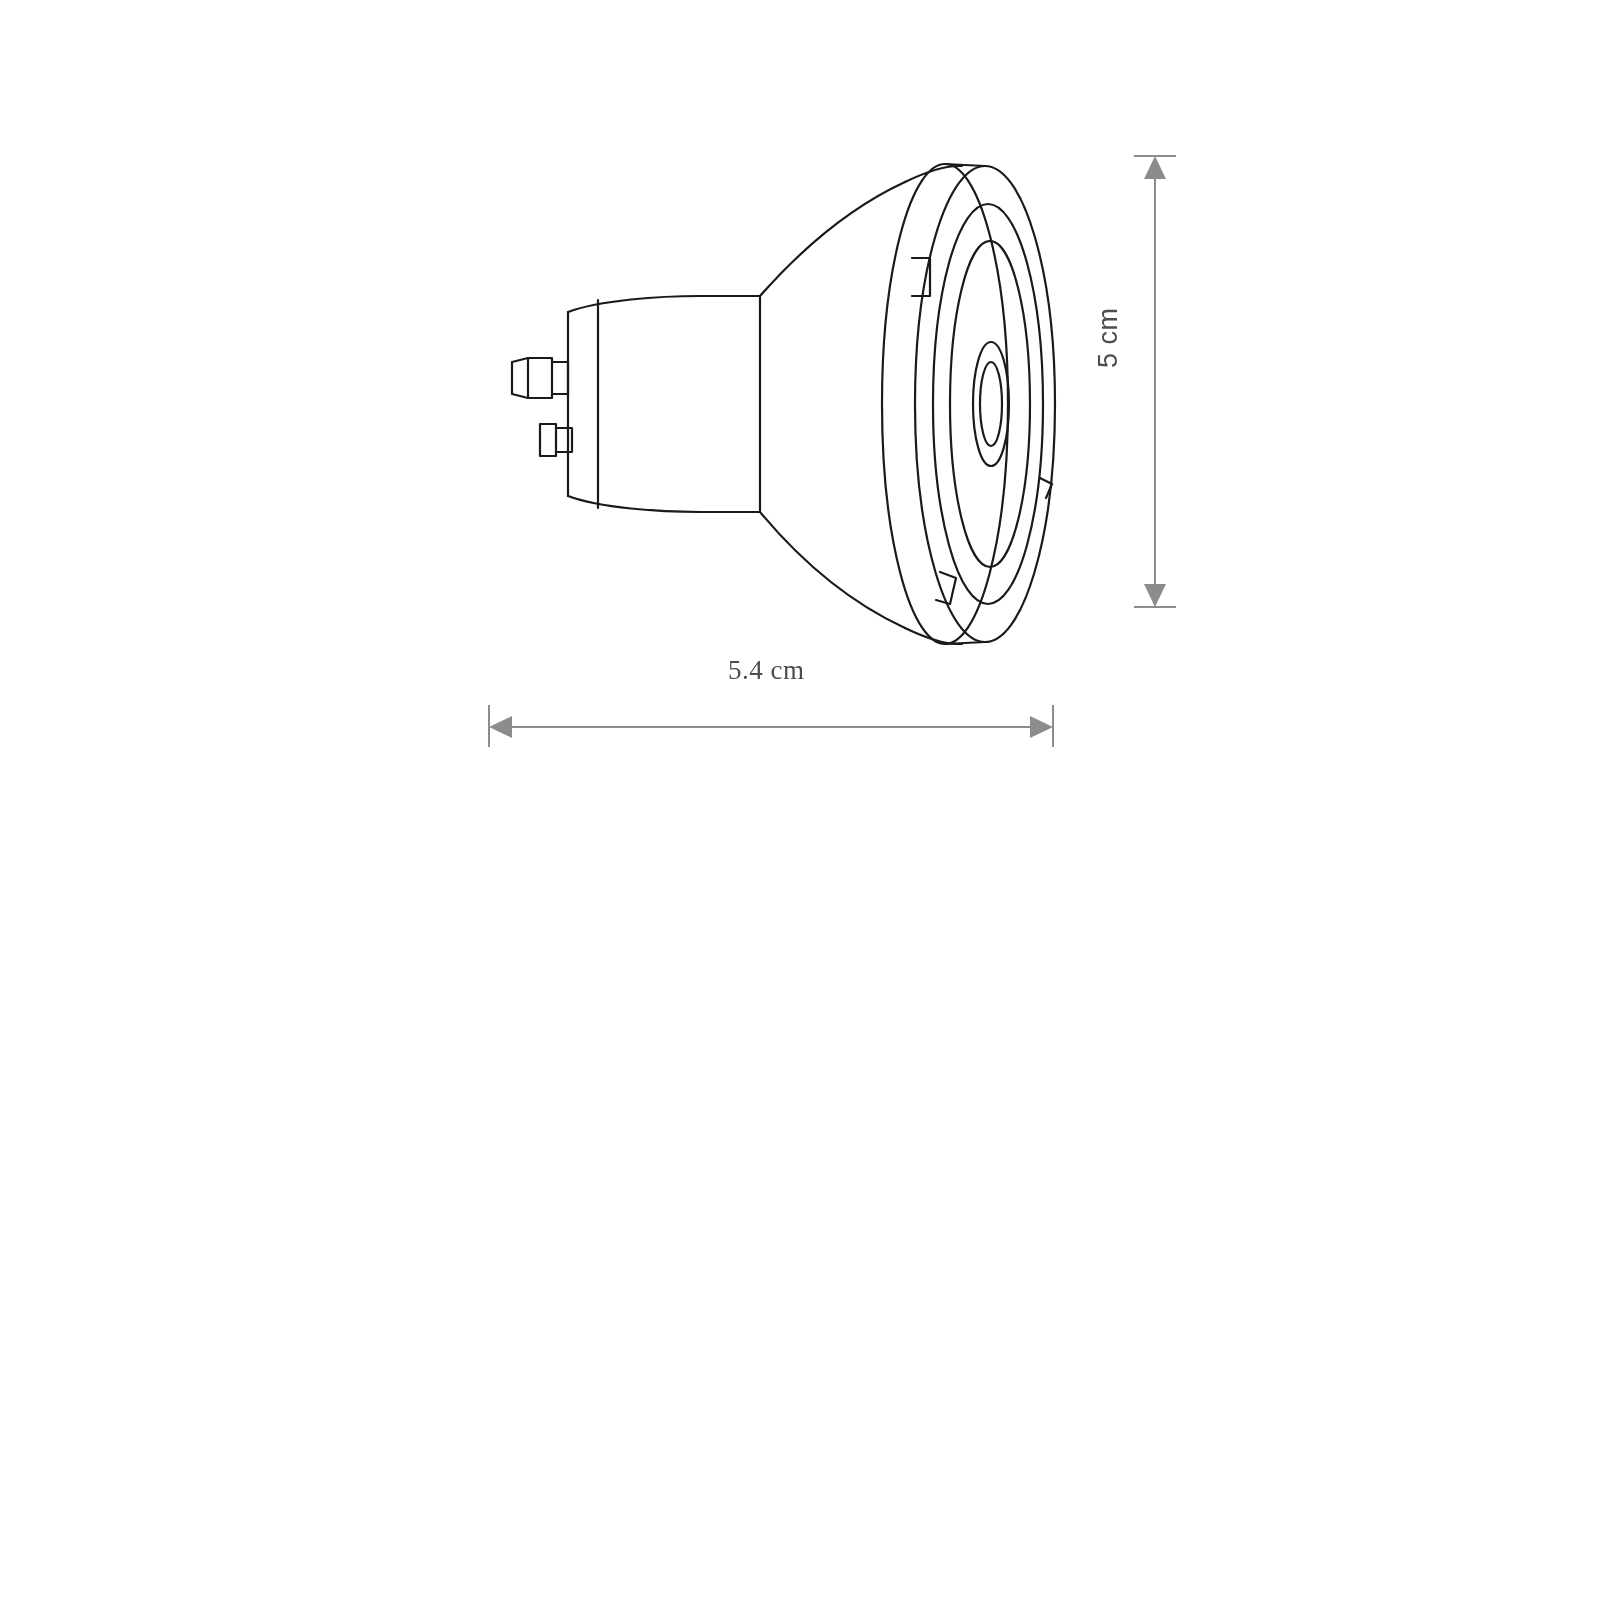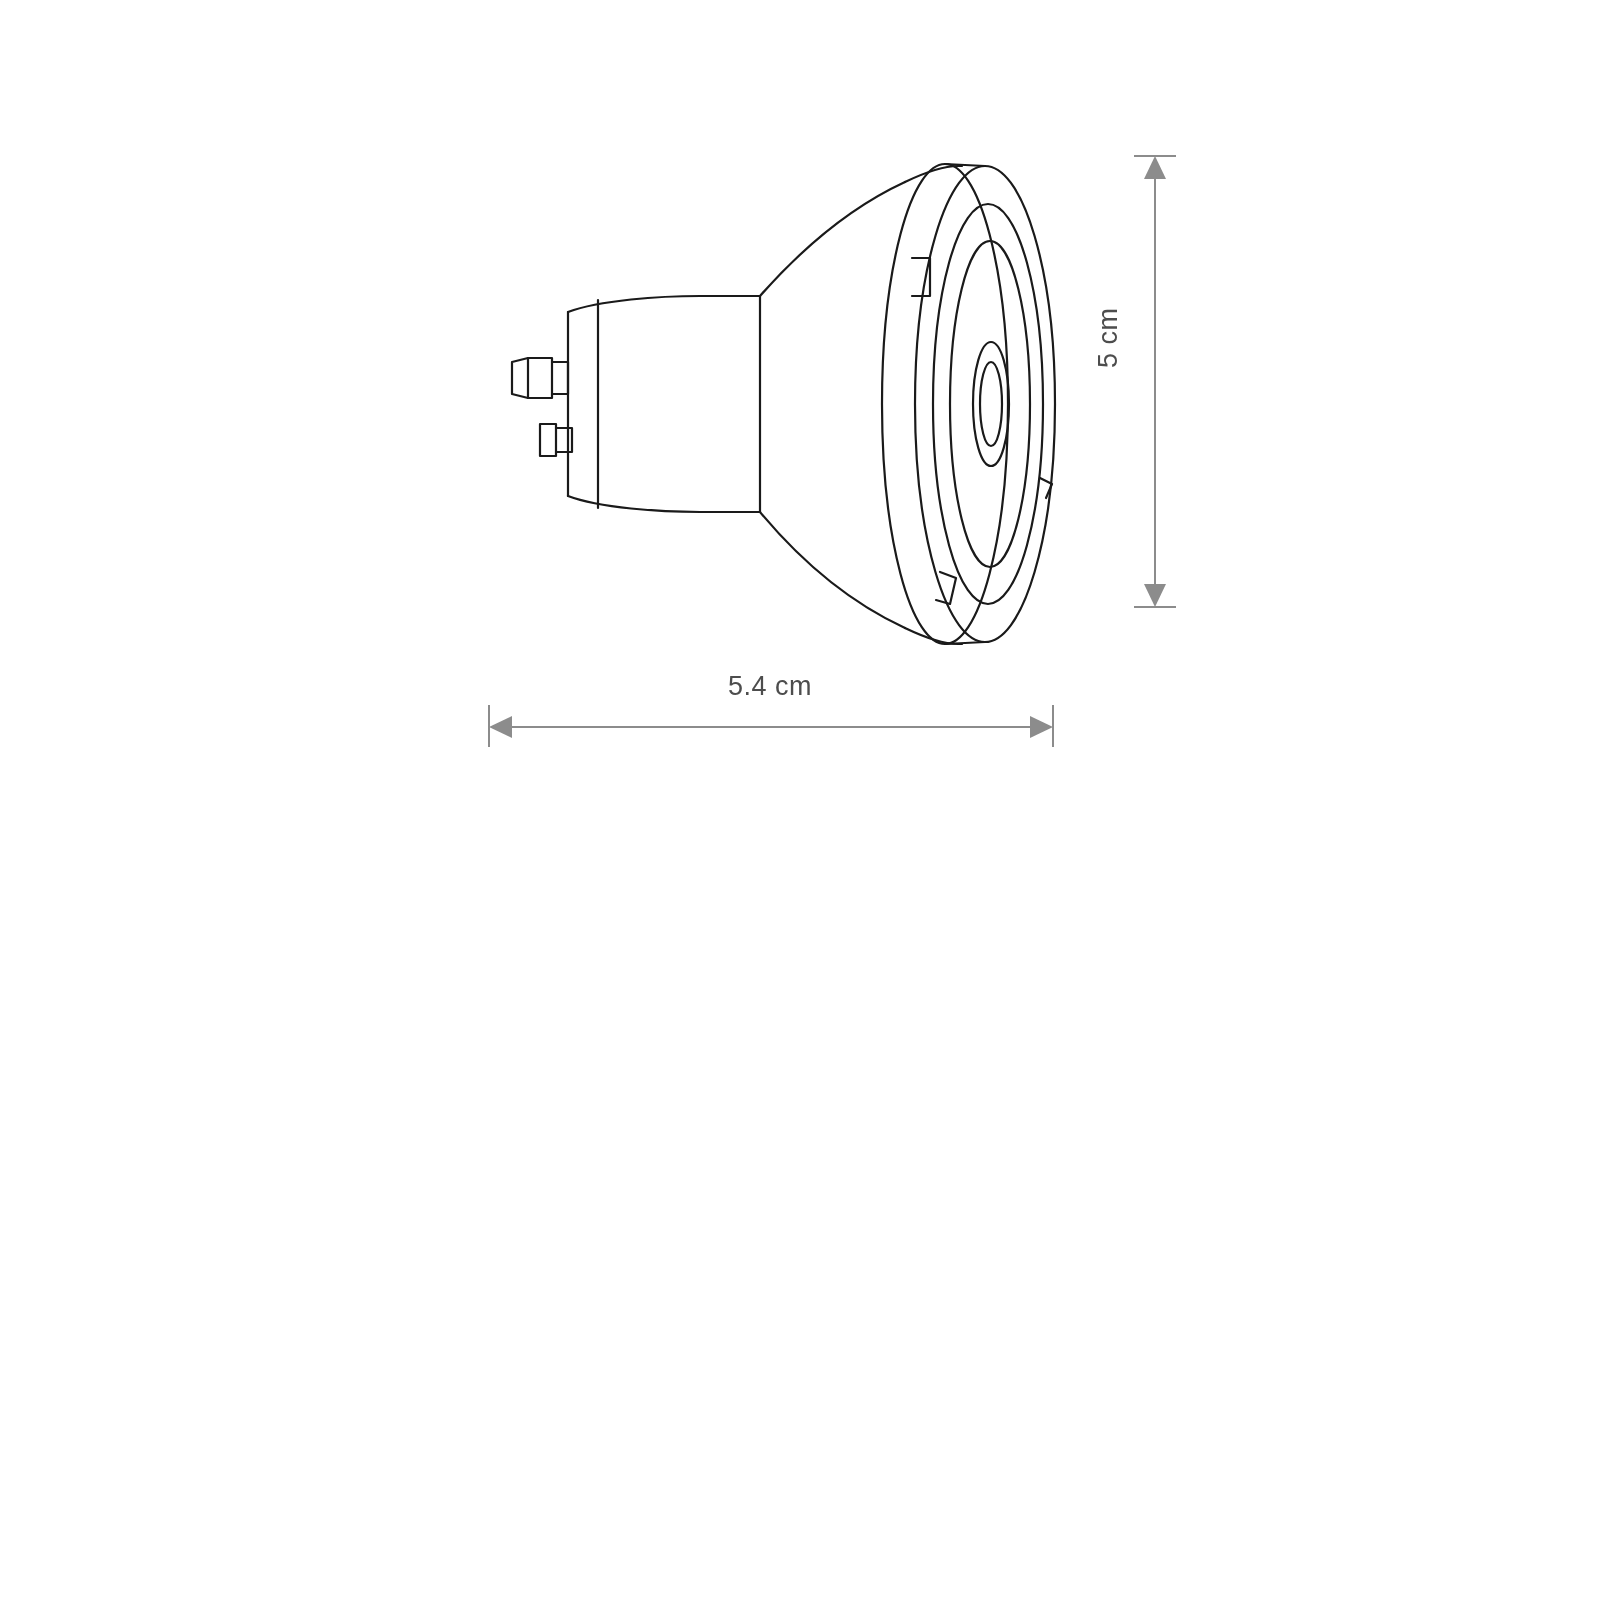--- a/index.html
+++ b/index.html
@@ -24,21 +24,22 @@
   .dim-label {
     position: absolute;
     color: #4d4d4d;
     font-size: 27px;
     font-family: "Liberation Sans", sans-serif;
     letter-spacing: 0.5px;
     white-space: nowrap;
   }
   #width-label {
     left: 728px;
-    top: 671px;
+    top: 655px;
+    font-family: Liberation Serif, serif;
   }
   #height-label {
     left: 1093px;
     top: 368px;
     transform: rotate(-90deg);
     transform-origin: left top;
   }
 </style>
 </head>
 <body>

